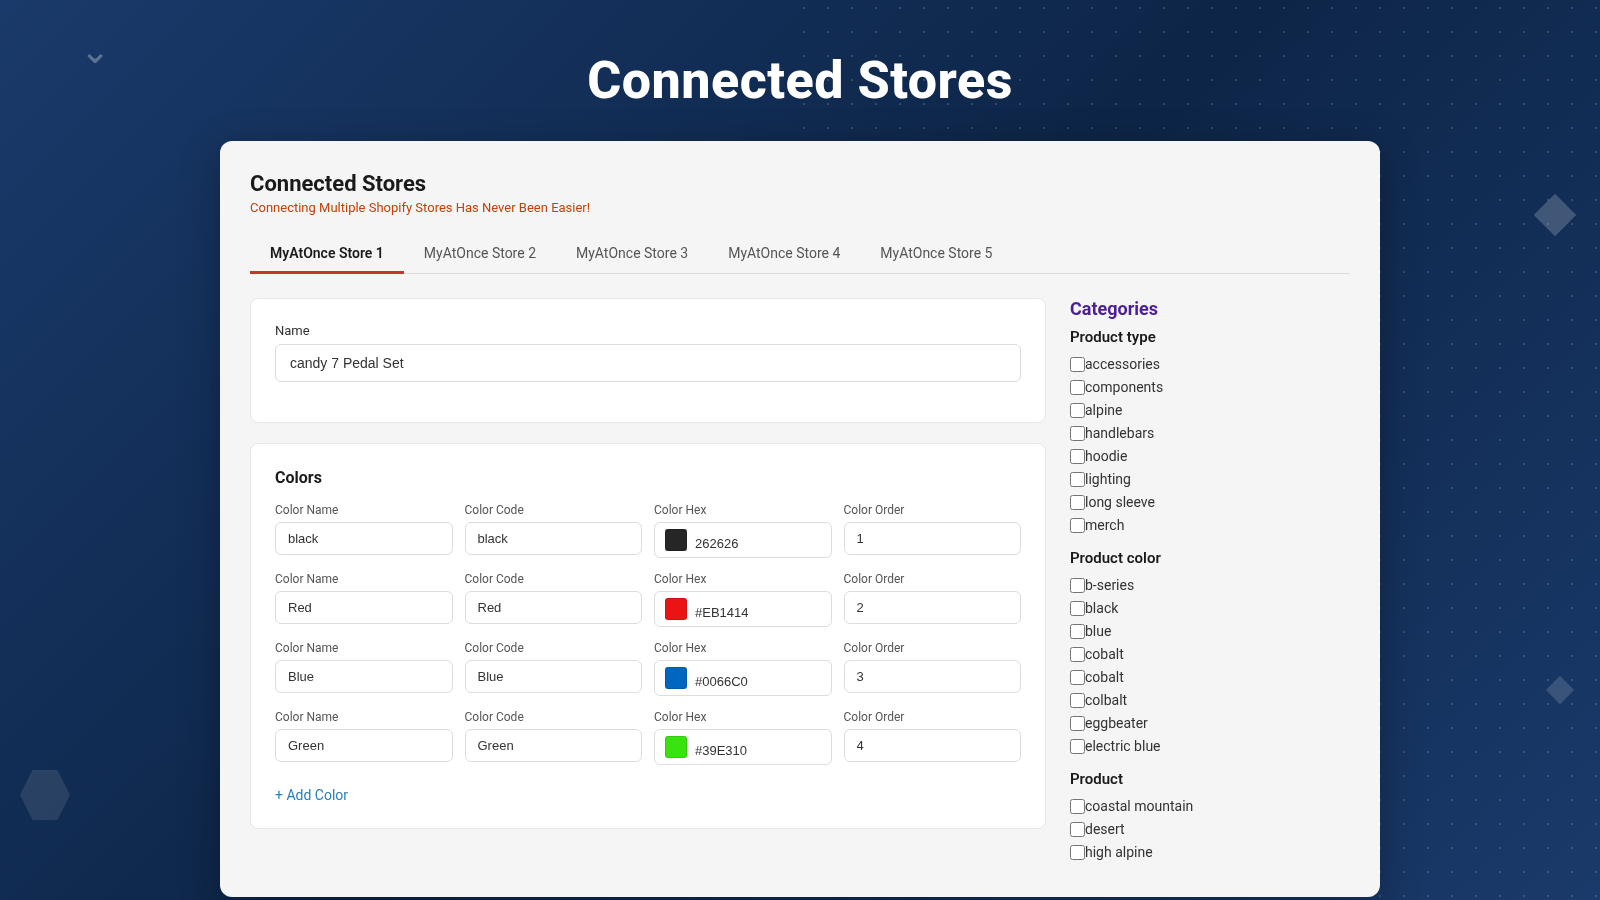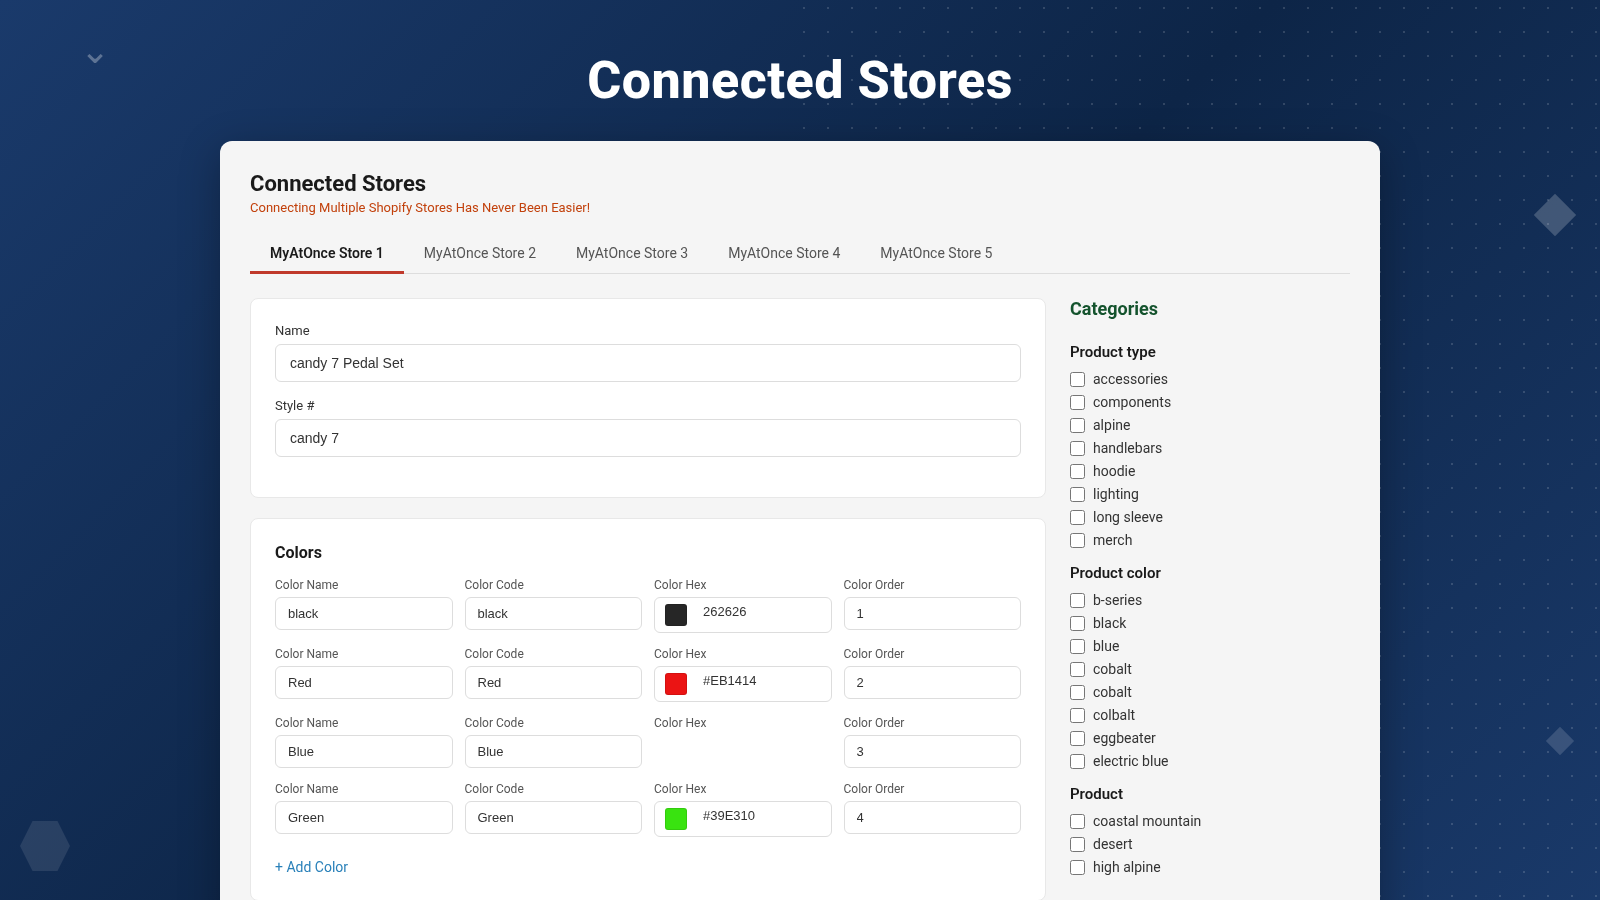--- a/index.html
+++ b/index.html
@@ -215,27 +215,27 @@
       border: 1px solid #ddd;
       border-radius: 6px;
       font-size: 13px;
       color: #333;
       background: #fff;
       outline: none;
     }
 
     .color-hex-wrap {
       display: flex;
-      align-items: flex-start;
+      align-items: flex-end;
       border: 1px solid #ddd;
       border-radius: 6px;
       background: #fff;
       overflow: hidden;
       padding: 6px 10px;
-      gap: 16px;
+      gap: 8px;
     }
 
     .color-swatch {
       width: 22px;
       height: 22px;
       border-radius: 3px;
       flex-shrink: 0;
       border: 1px solid rgba(0,0,0,0.1);
     }
 
@@ -255,40 +255,39 @@
       cursor: pointer;
       text-decoration: none;
       margin-top: 8px;
       display: inline-block;
     }
 
     
     .categories-title {
       font-size: 18px;
       font-weight: 700;
-      color: #14532d;
-      margin-bottom: 24px;
+      color: #4c1d95;
+      margin-bottom: 9px;
     }
 
     .cat-section-title {
       font-size: 15px;
       font-weight: 600;
       color: #1a1a1a;
       margin-bottom: 10px;
       margin-top: 16px;
     }
 
     .cat-section-title:first-of-type {
       margin-top: 0;
     }
 
     .checkbox-item {
       display: flex;
       align-items: center;
-      gap: 8px;
       margin-bottom: 7px;
     }
 
     .checkbox-item input[type="checkbox"] {
       width: 15px;
       height: 15px;
       cursor: pointer;
     }
 
     .checkbox-label {
@@ -353,24 +352,20 @@
 
     <div class="left-panel">
 
       <div class="section-box">
 
         <div class="form-group">
           <label class="form-label">Name</label>
           <input class="form-input" type="text" value="candy 7 Pedal Set" style="">
         </div>
 
-        <div class="form-group">
-          <label class="form-label">Style #</label>
-          <input class="form-input" type="text" value="candy 7" style="">
-        </div>
       </div>
 
       <div class="section-box">
         <h3 class="section-title">Colors</h3>
 
         
         <div style="margin-bottom:6px;">
           <div class="color-row">
             <div>
               <div class="color-field-label">Color Name</div>
@@ -425,20 +420,24 @@
             <div>
               <div class="color-field-label">Color Name</div>
               <input class="color-input" type="text" value="Blue" style="">
             </div>
             <div>
               <div class="color-field-label">Color Code</div>
               <input class="color-input" type="text" value="Blue" style="">
             </div>
             <div>
               <div class="color-field-label">Color Hex</div>
+              <div class="color-hex-wrap">
+                <div class="color-swatch" style="background:#0066C0;"></div>
+                <input class="color-hex-text" type="text" value="#0066C0" style="">
+              </div>
             </div>
             <div>
               <div class="color-field-label">Color Order</div>
               <input class="color-input" type="text" value="3" style="">
             </div>
           </div>
         </div>
 
         
         <div style="margin-bottom:6px;">

